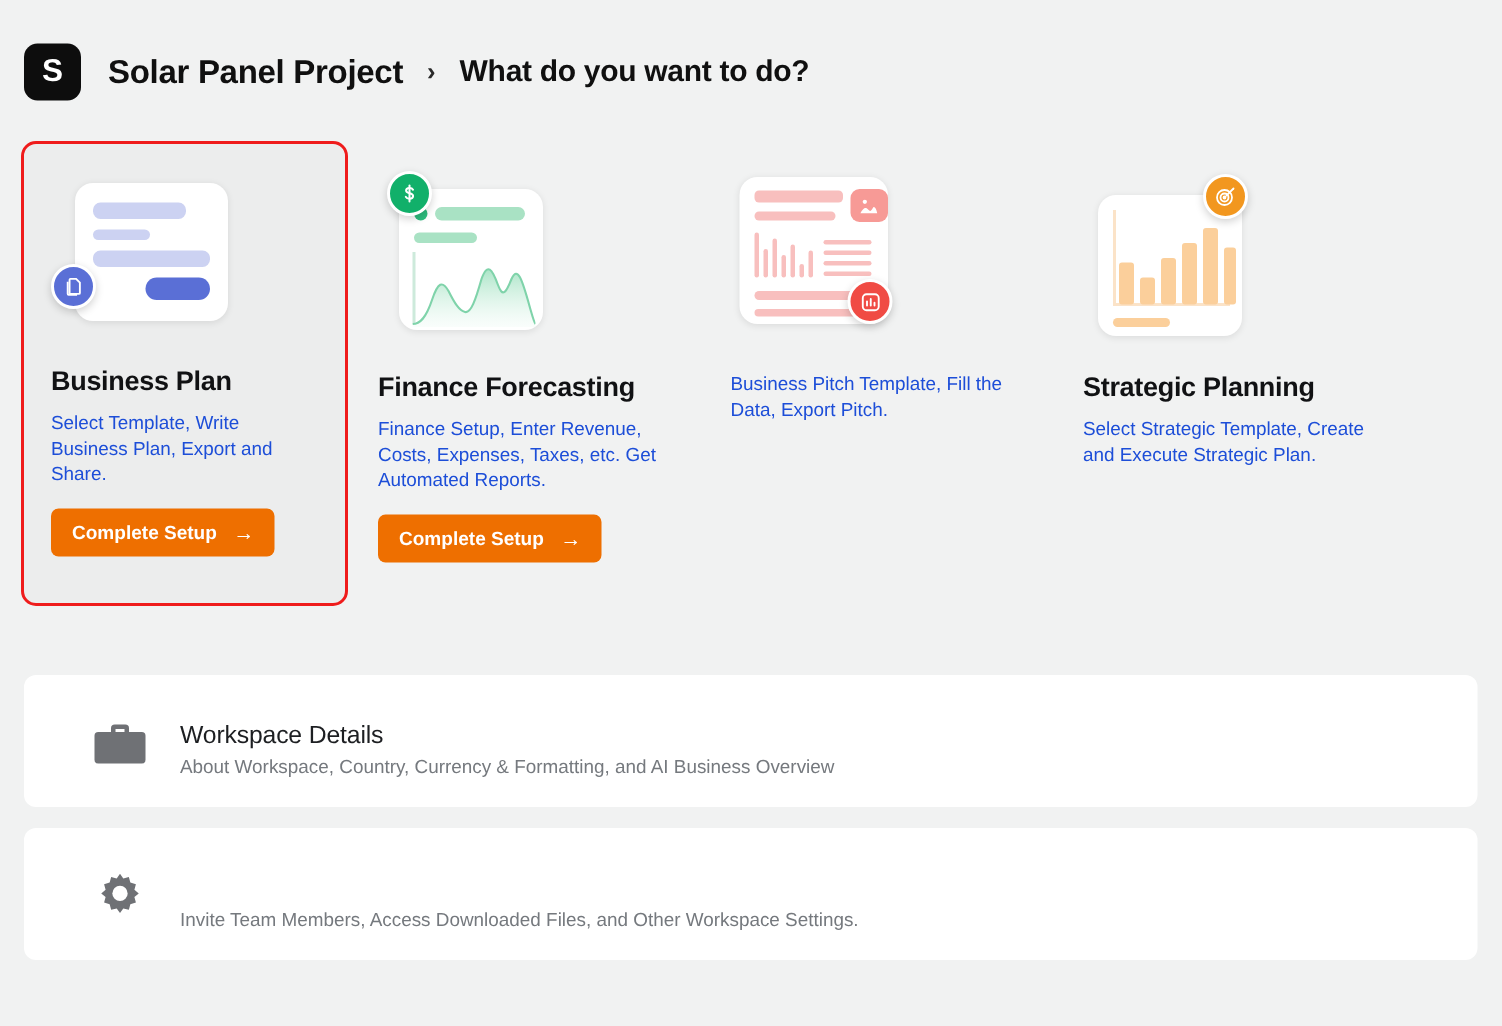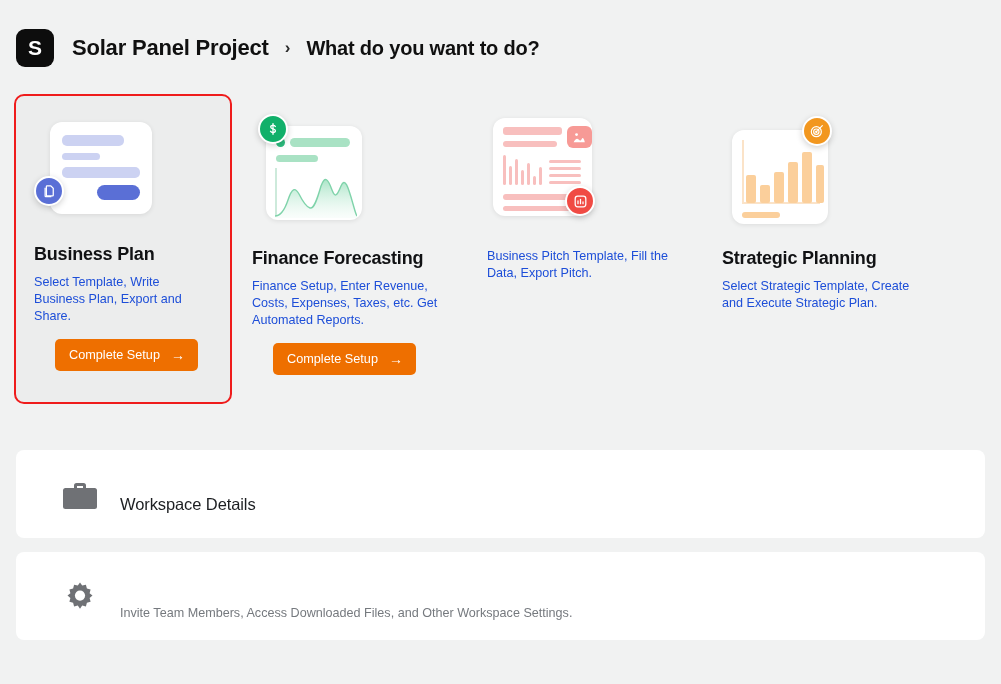--- a/index.html
+++ b/index.html
@@ -85,25 +85,24 @@
     font-size: 12.6px; line-height: 17px; color: #1d4ed8;
     max-width: 190px;
     margin-bottom: 14px;
   }
   .cta {
     display: inline-flex; align-items: center; gap: 11px;
     background: #ee6f00;
     color: #ffffff;
     border: none; border-radius: 5px;
     padding: 9px 13px 9px 14px;
-    font-size: 12.7px; font-weight: normal;
+    font-size: 12.7px; font-weight: bold;
     font-family: "Liberation Sans", sans-serif;
     cursor: pointer;
     white-space: nowrap;
-    margin-left: 21px;
   }
   .cta .arrow { font-size: 14px; line-height: 1; }
 
   
   .bp-card { left: 16px; top: 8px; width: 102px; height: 92px; }
   .bp-line { position: absolute; border-radius: 5px; background: #ccd2f2; }
 
   
   .fn-card { left: 14px; top: 12px; width: 96px; height: 94px; }
   .fn-line { position: absolute; border-radius: 5px; background: #a9e2c4; }
@@ -277,20 +276,21 @@
 
   <div class="panel">
     <div class="panel-icon">
       <svg width="36" height="32" viewBox="0 0 36 32" fill="#6f7175">
         <rect x="1" y="8" width="34" height="21" rx="2.5"></rect>
         <path d="M12 8V5.5A2.5 2.5 0 0 1 14.5 3h7A2.5 2.5 0 0 1 24 5.5V8h-3V6h-6v2z"></path>
       </svg>
     </div>
     <div>
       <div class="panel-title">Workspace Details</div>
+      <div class="panel-sub">About Workspace, Country, Currency &amp; Formatting, and AI Business Overview</div>
     </div>
   </div>
 
   <div class="panel">
     <div class="panel-icon">
       <svg width="36" height="36" viewBox="0 0 36 36" fill="#6f7175">
         <path d="M18 2.5l2.2 3.1 3.7-.9 1 3.7 3.7 1.1-1 3.7 2.9 2.4-2.9 2.4 1 3.7-3.7 1.1-1 3.7-3.7-.9L18 28.7l-2.2-3.1-3.7.9-1-3.7-3.7-1.1 1-3.7-2.9-2.4 2.9-2.4-1-3.7 3.7-1.1 1-3.7 3.7.9z"></path>
         <circle cx="18" cy="15.6" r="5.1" fill="#ffffff"></circle>
       </svg>
     </div>

